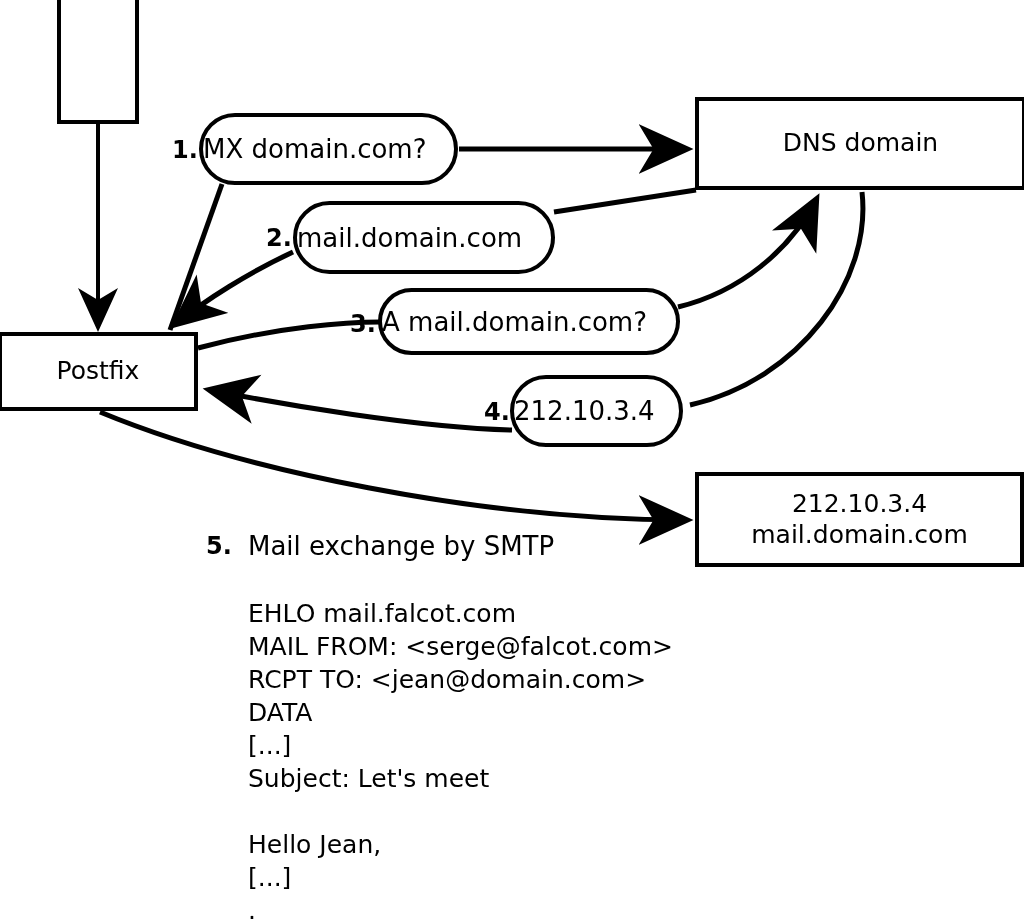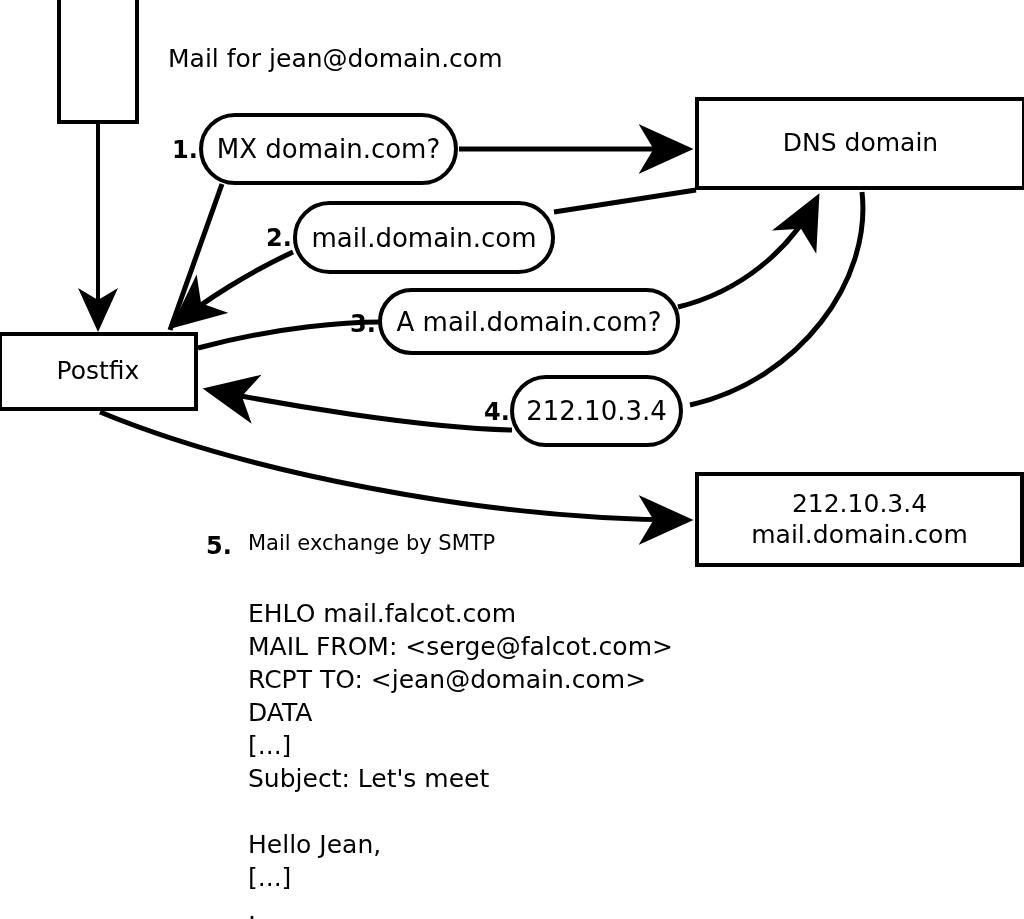--- a/index.html
+++ b/index.html
@@ -39,21 +39,20 @@
     z-index: 3;
   }
   .pill {
     position: absolute;
     box-sizing: border-box;
     border: 4px solid #000000;
     background: #ffffff;
     border-radius: 999px;
     display: flex;
     align-items: center;
-    justify-content: center;
     text-align: center;
     font-size: 26px;
     white-space: nowrap;
     z-index: 4;
   }
   .step-num {
     position: absolute;
     font-size: 24px;
     font-weight: bold;
     z-index: 5;
@@ -67,21 +66,21 @@
   }
   .transcript {
     position: absolute;
     font-size: 25px;
     line-height: 33px;
     white-space: pre;
     z-index: 5;
   }
   .step5-label {
     position: absolute;
-    font-size: 21px;
+    font-size: 26px;
     white-space: nowrap;
     z-index: 5;
   }
 </style>
 </head>
 <body>
 
 <div id="canvas">
 
   <svg id="diagram-svg" viewBox="0 0 1024 919">
@@ -109,21 +108,20 @@
 
     <path d="M512,430 C420,428 280,404 210,390" fill="none" stroke="#000000" stroke-width="5" marker-end="url(#ah)"></path>
 
     <path d="M100,412 C240,470 480,520 686,520" fill="none" stroke="#000000" stroke-width="5" marker-end="url(#ah)"></path>
   </svg>
 
   <div class="node-box" style="left:57px; top:-8px; width:82px; height:132px;">
     <span></span>
   </div>
 
-  <div class="plain-label" style="left:168px; top:44px;">Mail for jean@domain.com</div>
 
   <div class="node-box" style="left:-2px; top:332px; width:200px; height:79px;">
     <span>Postfix</span>
   </div>
 
   <div class="node-box" style="left:695px; top:97px; width:331px; height:93px;">
     <span>DNS domain</span>
   </div>
 
   <div class="node-box" style="left:695px; top:472px; width:329px; height:95px; flex-direction:column;">

